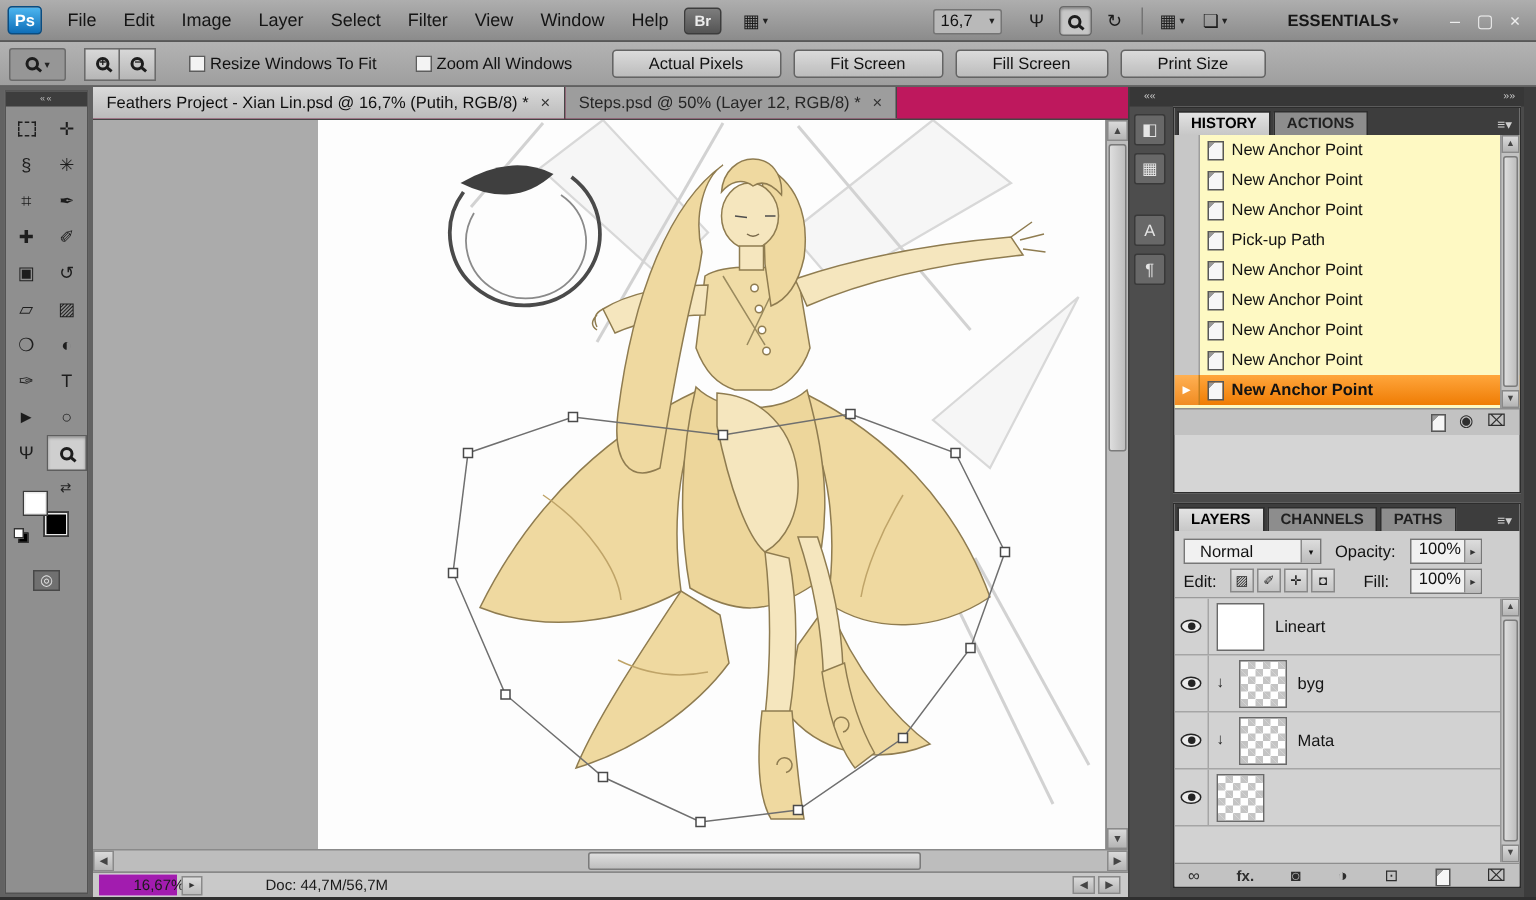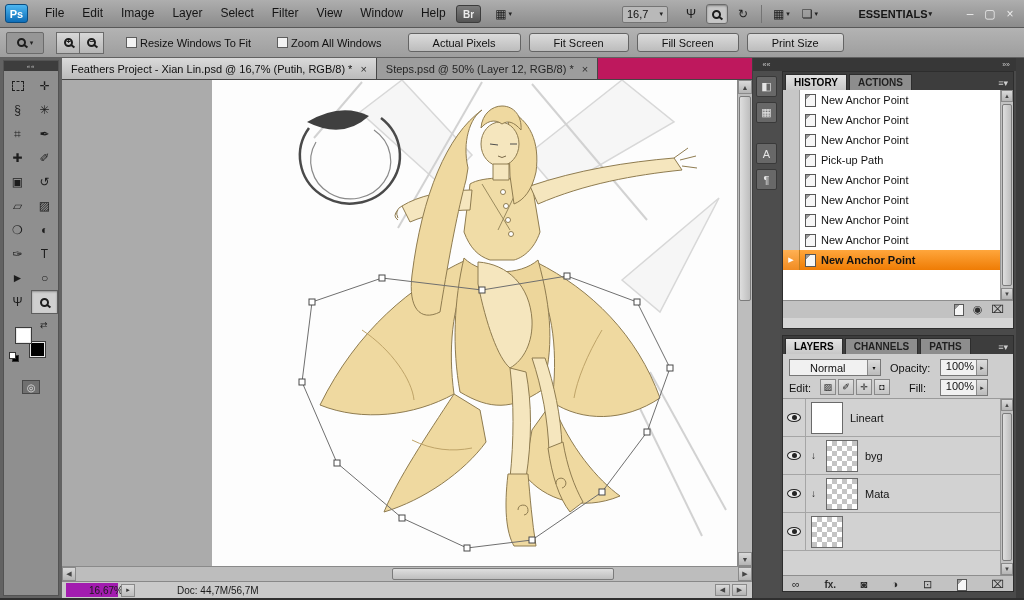--- a/index.html
+++ b/index.html
@@ -92,21 +92,21 @@
   .dockhead{height:13px;background:#373737;color:#c9c9c9;font-size:7px;display:flex;align-items:center;justify-content:flex-end;padding-right:6px}
   .panel{position:absolute;left:2px;right:2px;border:1px solid #2d2d2d;background:#d5d5d5;overflow:hidden}
   #histpanel{top:13px;height:258px}
   #layerspanel{top:277px;height:257px}
   .ptabs{height:18px;background:#3d3d3d;display:flex;align-items:flex-end}
   .ptab{height:16px;display:flex;align-items:center;padding:0 8px;font-size:10px;font-weight:bold;margin-left:2px;border:1px solid #2d2d2d;border-bottom:none}
   .ptab.active{background:linear-gradient(#e3e3e3,#c7c7c7);color:#000}
   .ptab.off{background:#8d8d8d;color:#1f1f1f}
   .pmenu{margin-left:auto;color:#cfcfcf;font-size:9px;padding:0 5px 2px 0}
 
-  .hlist{position:relative;height:210px;background:#ffffff}
+  .hlist{position:relative;height:182px;background:#fef9c3}
   .hrow{display:flex;align-items:center;height:20px;padding-right:14px}
   .hgut{width:17px;align-self:stretch;background:#c7c7c7;border-right:1px solid #9e9e9e;margin-right:5px;display:flex;align-items:center;justify-content:center;color:#fff;font-size:7px}
   .pageicon{width:11px;height:13px;background:linear-gradient(135deg,#9a9a9a 3px,#f6f6f6 3px);border:1px solid #575757;display:inline-block;flex:none}
   .hrow .pageicon{margin-right:5px}
   .hlabel{font-size:11px;color:#121212;white-space:nowrap}
   .hrow.sel{background:linear-gradient(#ffa63c,#ef7c04)}
   .hrow.sel .hgut{background:rgba(255,255,255,.12);border-right-color:#c27e1e}
   .hrow.sel .hlabel{font-weight:bold}
   .hrow.dis .hlabel{color:#8a8a8a;font-style:italic}
   .hrow.dis .pageicon{opacity:.45}
@@ -115,21 +115,21 @@
   .pscroll .down{position:absolute;left:0;right:0;bottom:0}
   .pscroll .sthumb{position:absolute;left:1px;right:1px;top:14px;bottom:14px;background:linear-gradient(90deg,#dedede,#bdbdbd);border:1px solid #7b7b7b;border-radius:2px}
   .pfoot{height:18px;background:#c2c2c2;border-top:1px solid #8e8e8e;display:flex;align-items:center;gap:9px;padding:0 9px}
   .pfoot.rt{justify-content:flex-end}
   .fbtn{color:#2e2e2e;font-size:11px;display:flex;align-items:center;line-height:1}
   .fbtn .pageicon{width:10px;height:12px}
   .fxlbl{font-size:10px;font-weight:bold;color:#2e2e2e}
 
   .lctrl{height:45px;background:#cecece;border-bottom:1px solid #9a9a9a;position:relative;font-size:11px;color:#111}
   .combo{position:absolute;left:6px;top:5px;width:92px;height:17px;display:flex;align-items:center;background:#f1f1f1;border:1px solid #777}
-  .combo .cv{flex:1;padding-left:20px}
+  .combo .cv{flex:1;padding-left:10px}
   .combo .cbtn{width:13px;height:100%;background:linear-gradient(#dddddd,#bbbbbb);border-left:1px solid #8a8a8a;display:flex;align-items:center;justify-content:center;font-size:6px}
   .oplabel{position:absolute;left:107px;top:8px}
   .valfield{position:absolute;top:5px;height:17px;width:48px;display:flex;background:#f1f1f1;border:1px solid #777}
   #opfield{left:157px}
   #fillfield{left:157px;top:25px}
   .valfield .vv{flex:1;text-align:right;padding-right:2px}
   .valfield .fly{width:11px;height:100%;font-size:7px;display:flex;align-items:center;justify-content:center;color:#333;background:linear-gradient(#dddddd,#bbbbbb);border-left:1px solid #8a8a8a}
   .locklabel{position:absolute;left:6px;top:28px}
   .lockicons{position:absolute;left:37px;top:25px;display:flex;gap:2px}
   .lki{width:16px;height:16px;border:1px solid #898989;background:linear-gradient(#e1e1e1,#c5c5c5);display:flex;align-items:center;justify-content:center;font-size:9px;color:#222}

